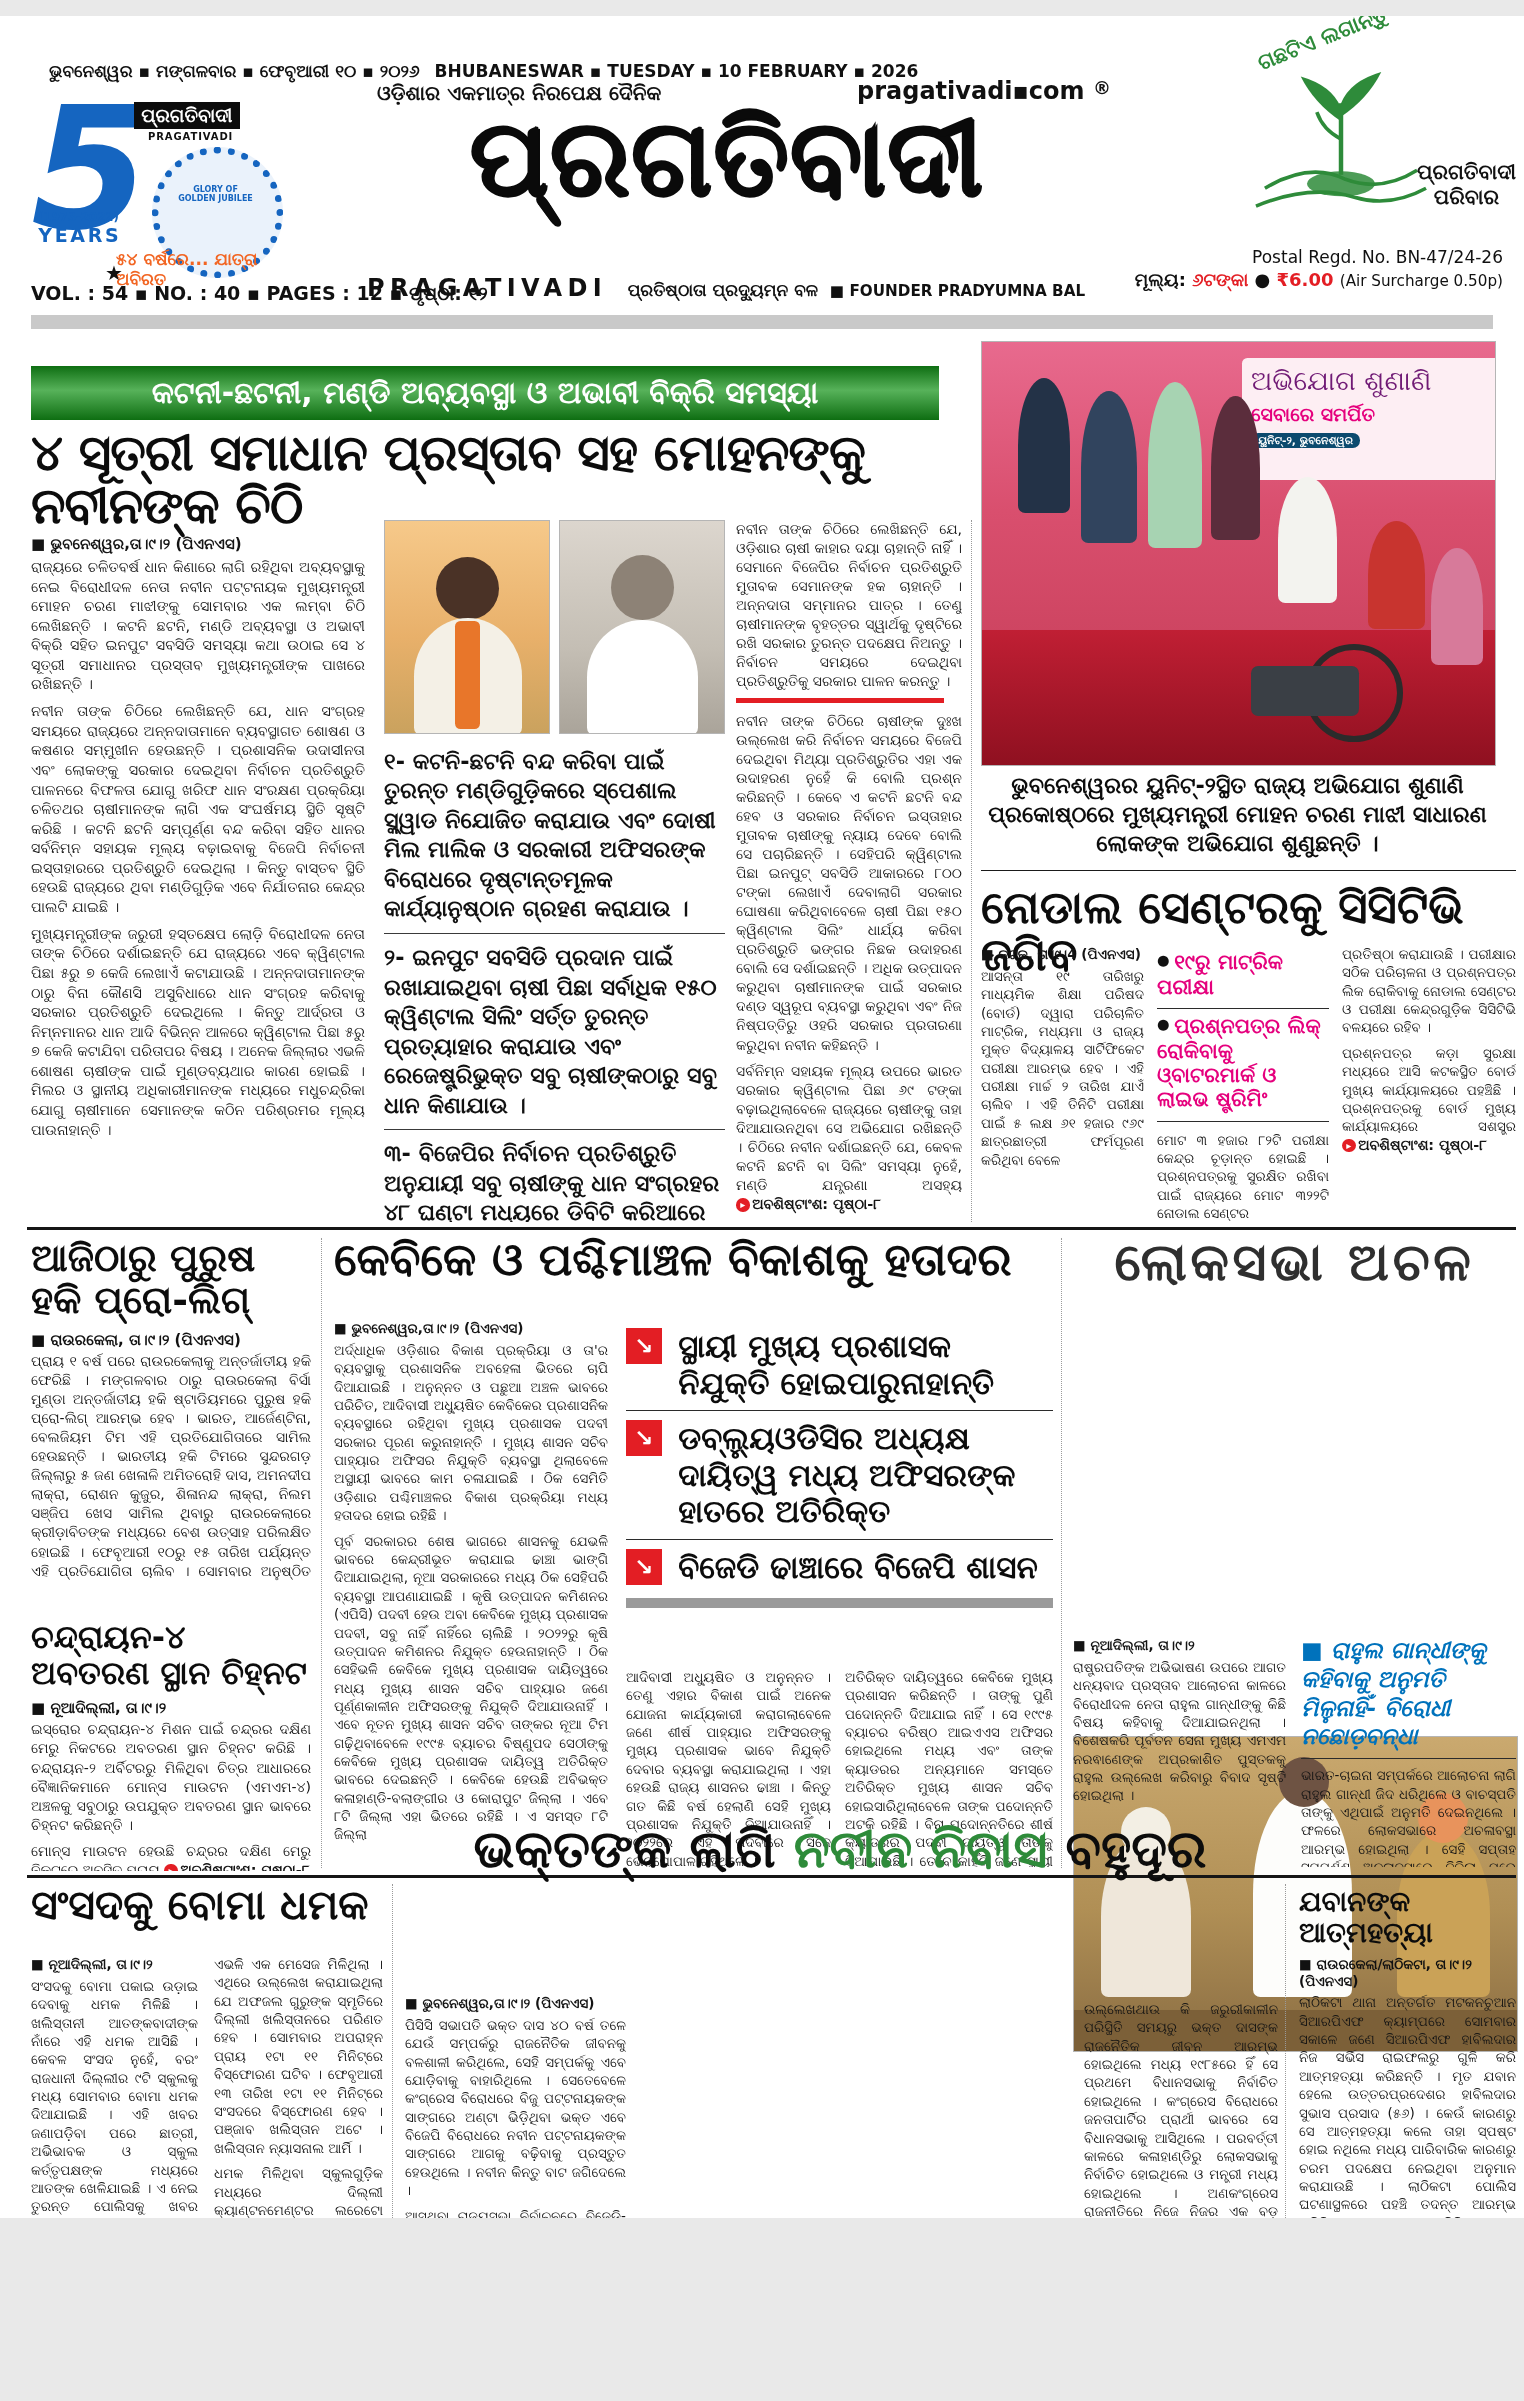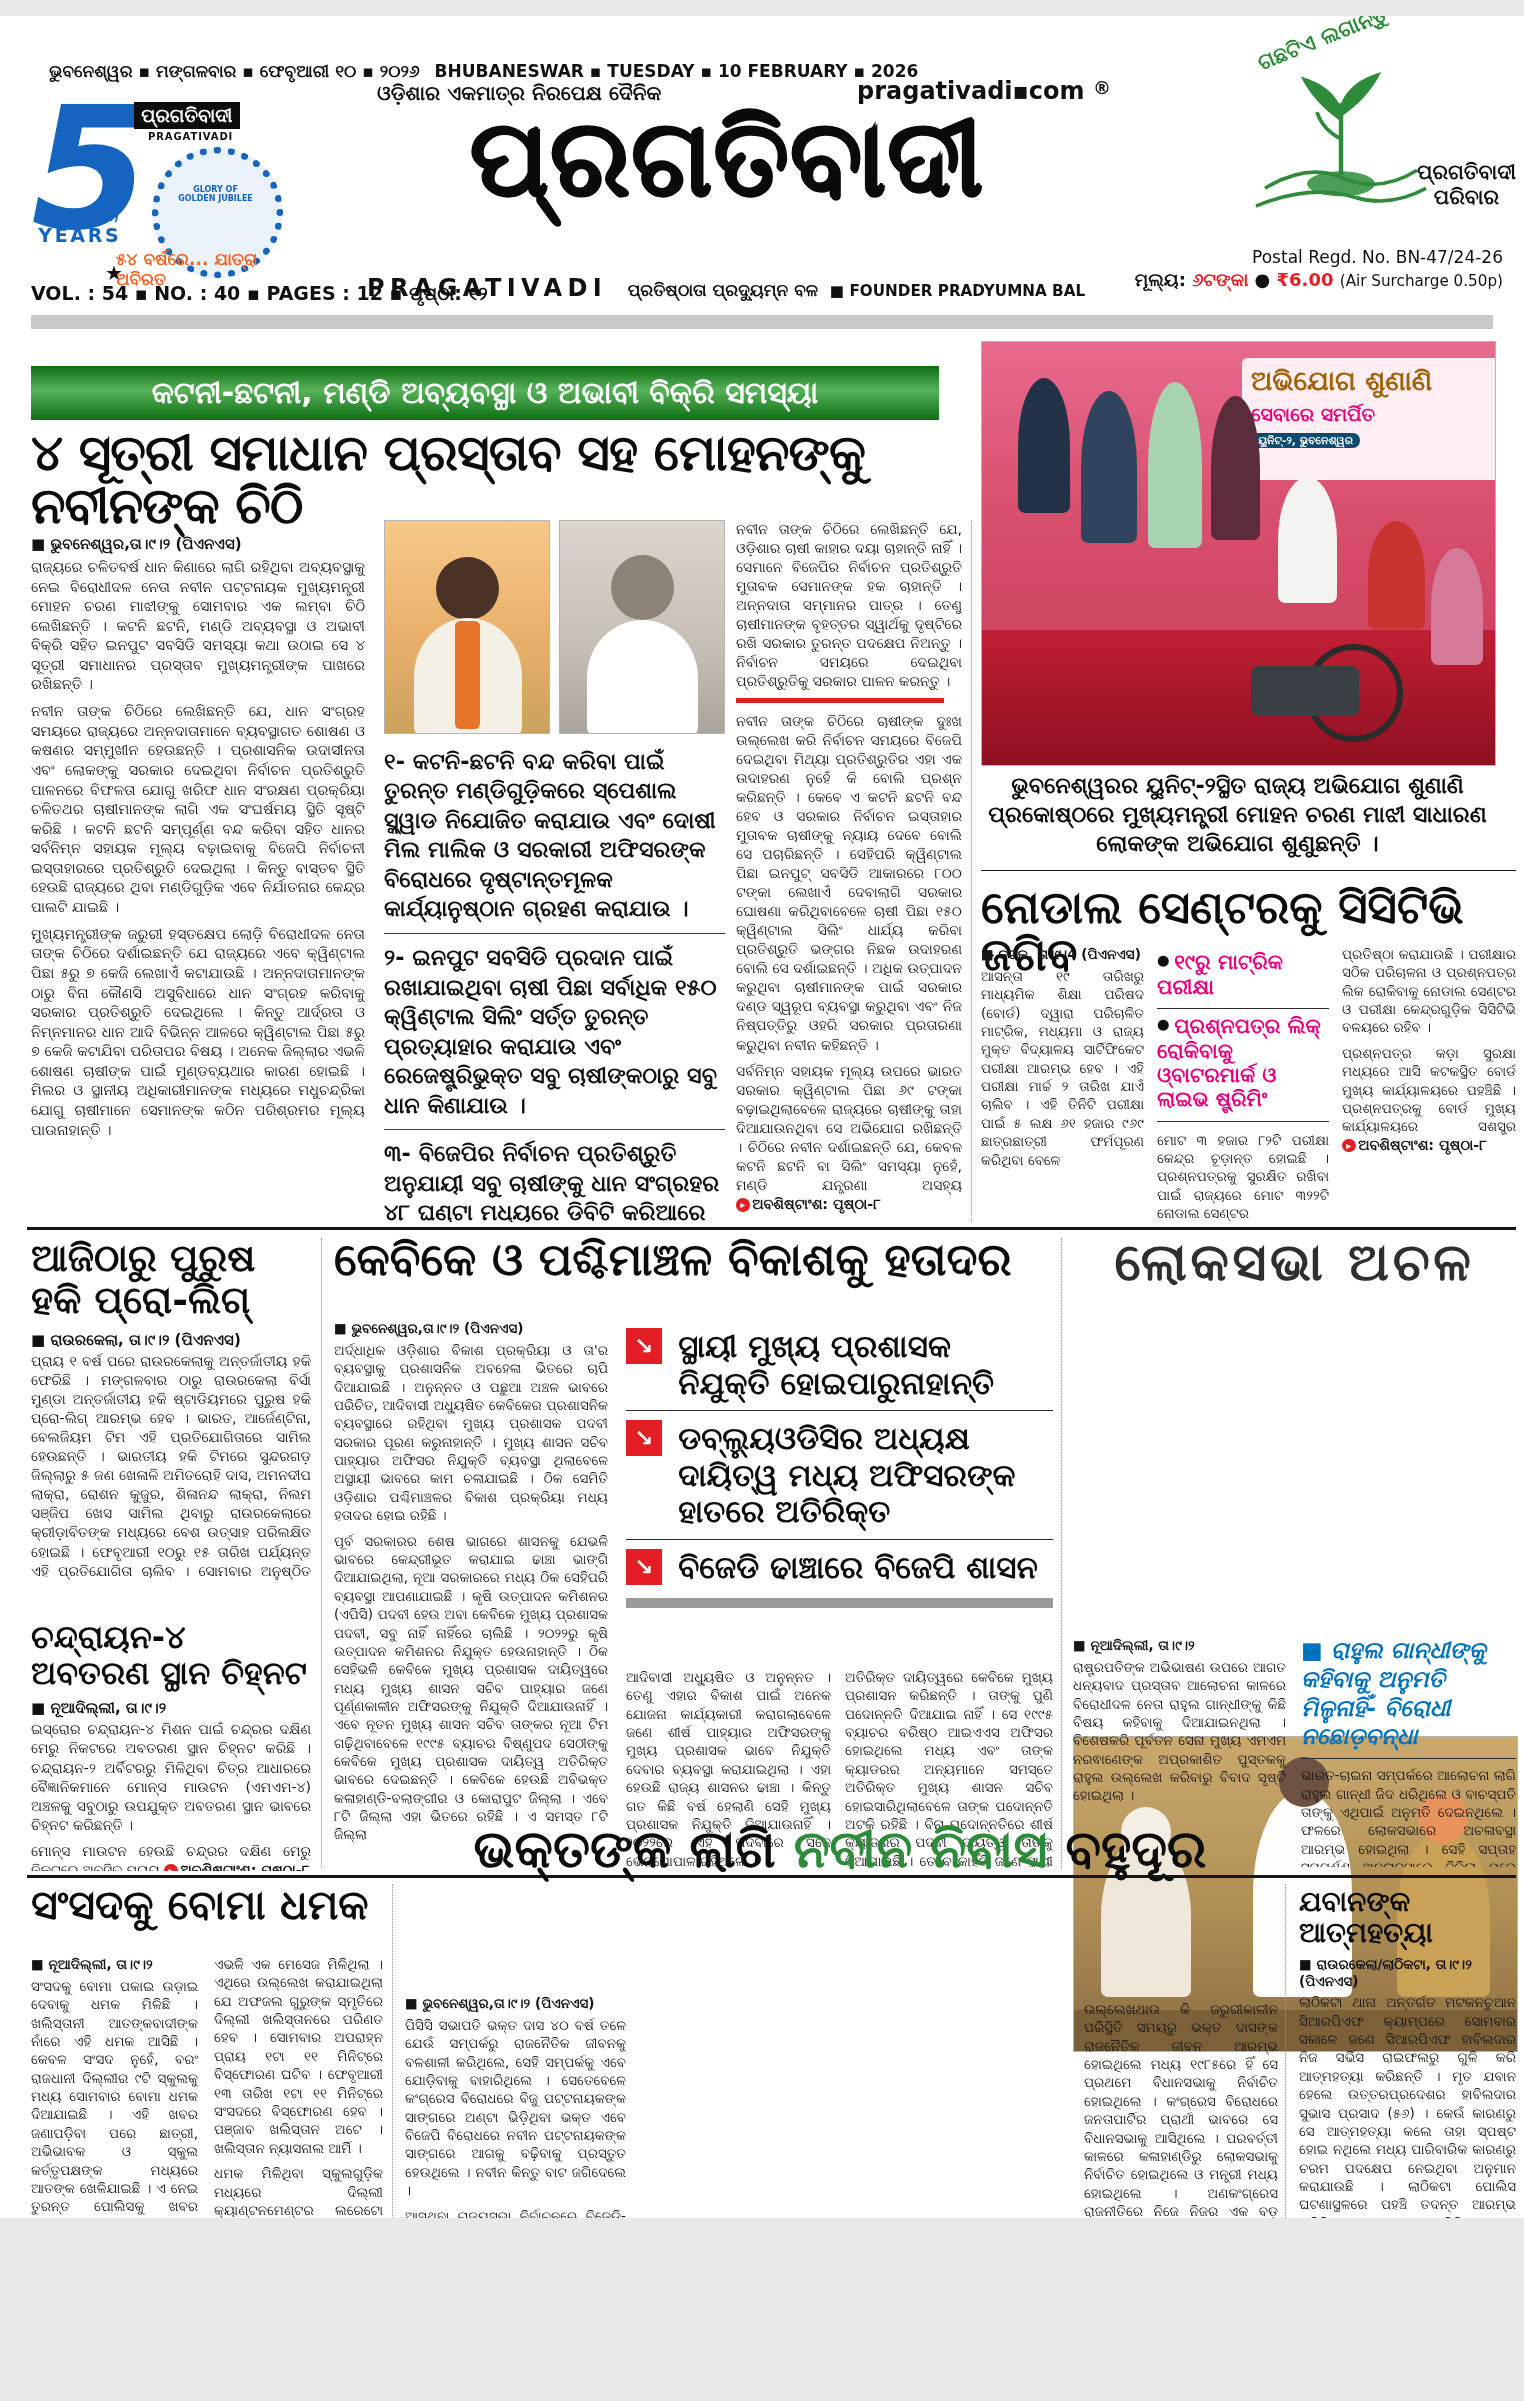--- a/index.html
+++ b/index.html
@@ -123,21 +123,21 @@
     <p>ନବୀନ ତାଙ୍କ ଚିଠିରେ ଚାଷୀଙ୍କ ଦୁଃଖ ଉଲ୍ଲେଖ କରି ନିର୍ବାଚନ ସମୟରେ ବିଜେପି ଦେଇଥିବା ମିଥ୍ୟା ପ୍ରତିଶ୍ରୁତିର ଏହା ଏକ ଉଦାହରଣ ନୁହେଁ କି ବୋଲି ପ୍ରଶ୍ନ କରିଛନ୍ତି । କେବେ ଏ କଟନି ଛଟନି ବନ୍ଦ ହେବ ଓ ସରକାର ନିର୍ବାଚନ ଇସ୍ତାହାର ମୁତାବକ ଚାଷୀଙ୍କୁ ନ୍ୟାୟ ଦେବେ ବୋଲି ସେ ପଚାରିଛନ୍ତି । ସେହିପରି କ୍ୱିଣ୍ଟାଲ ପିଛା ଇନପୁଟ୍ ସବସିଡି ଆକାରରେ ୮୦୦ ଟଙ୍କା ଲେଖାଏଁ ଦେବାଲାଗି ସରକାର ଘୋଷଣା କରିଥିବାବେଳେ ଚାଷୀ ପିଛା ୧୫୦ କ୍ୱିଣ୍ଟାଲ ସିଲିଂ ଧାର୍ଯ୍ୟ କରିବା ପ୍ରତିଶ୍ରୁତି ଭଙ୍ଗର ନିଛକ ଉଦାହରଣ ବୋଲି ସେ ଦର୍ଶାଇଛନ୍ତି । ଅଧିକ ଉତ୍ପାଦନ କରୁଥିବା ଚାଷୀମାନଙ୍କ ପାଇଁ ସରକାର ଦଣ୍ଡ ସ୍ୱରୂପ ବ୍ୟବସ୍ଥା କରୁଥିବା ଏବଂ ନିଜ ନିଷ୍ପତ୍ତିରୁ ଓହରି ସରକାର ପ୍ରତାରଣା କରୁଥିବା ନବୀନ କହିଛନ୍ତି ।</p>
     <p style="margin-bottom:0;"><span>ସର୍ବନିମ୍ନ ସହାୟକ ମୂଲ୍ୟ ଉପରେ ଭାରତ ସରକାର କ୍ୱିଣ୍ଟାଲ ପିଛା ୬୯ ଟଙ୍କା ବଢ଼ାଇଥିଲାବେଳେ ରାଜ୍ୟରେ ଚାଷୀଙ୍କୁ ତାହା ଦିଆଯାଉନଥିବା ସେ ଅଭିଯୋଗ ରଖିଛନ୍ତି । ଚିଠିରେ ନବୀନ ଦର୍ଶାଇଛନ୍ତି ଯେ, କେବଳ କଟନି ଛଟନି ବା ସିଲିଂ ସମସ୍ୟା ନୁହେଁ, ମଣ୍ଡି ଯନ୍ତ୍ରଣା ଅସହ୍ୟ</span>
       <span class="pg8"><span class="disc">▸</span><span>ଅବଶିଷ୍ଟାଂଶ: ପୃଷ୍ଠା-୮</span></span>
     </p>
   </div>
 
   <div class="abs vdot" style="left:971px;top:504px;height:702px;"></div>
 
   <div class="abs photo" style="left:981px;top:325px;width:513px;height:423px;background:linear-gradient(180deg,#e86a8e 0%,#d94f6e 40%,#c23a54 100%);">
     <div class="abs" style="left:260px;top:16px;width:240px;height:108px;background:#fdeef3;border-radius:5.4px;padding:7.2px 9px;">
-      <div style="color:#a16207;font-weight:700;font-size:27px;">ଅଭିଯୋଗ ଶୁଣାଣି</div>
+      <div style="color:#701a75;font-weight:400;font-size:27px;">ଅଭିଯୋଗ ଶୁଣାଣି</div>
       <div style="color:#e5007d;font-weight:800;font-size:19px;margin-top:5.4px;">ସେବାରେ ସମର୍ପିତ</div>
       <div style="color:#fff;background:#0c4a6e;display:inline-block;font-size:10.8px;font-weight:bold;padding:0.9px 7.2px;border-radius:7.2px;margin-top:7.2px;">ୟୁନିଟ୍-୨, ଭୁବନେଶ୍ୱର</div>
     </div>
     <div class="sil" style="left:36px;top:36px;width:52px;height:135px;background:#233247;"></div>
     <div class="sil" style="left:99px;top:49px;width:56px;height:152px;background:#31445e;"></div>
     <div class="sil" style="left:166px;top:40px;width:54px;height:166px;background:#a7d3b2;"></div>
     <div class="sil" style="left:229px;top:54px;width:49px;height:144px;background:#5b2d3c;"></div>
     <div class="sil" style="left:296px;top:135px;width:59px;height:126px;background:#f3f3ef;"></div>
     <div class="abs" style="left:0;bottom:0;width:513px;height:135px;background:linear-gradient(180deg,#c01f34,#8f1020);"></div>
     <div class="abs" style="left:323px;bottom:23px;width:86px;height:86px;border:6.3px solid #2b2b2b;border-radius:50%;background:transparent;"></div>

